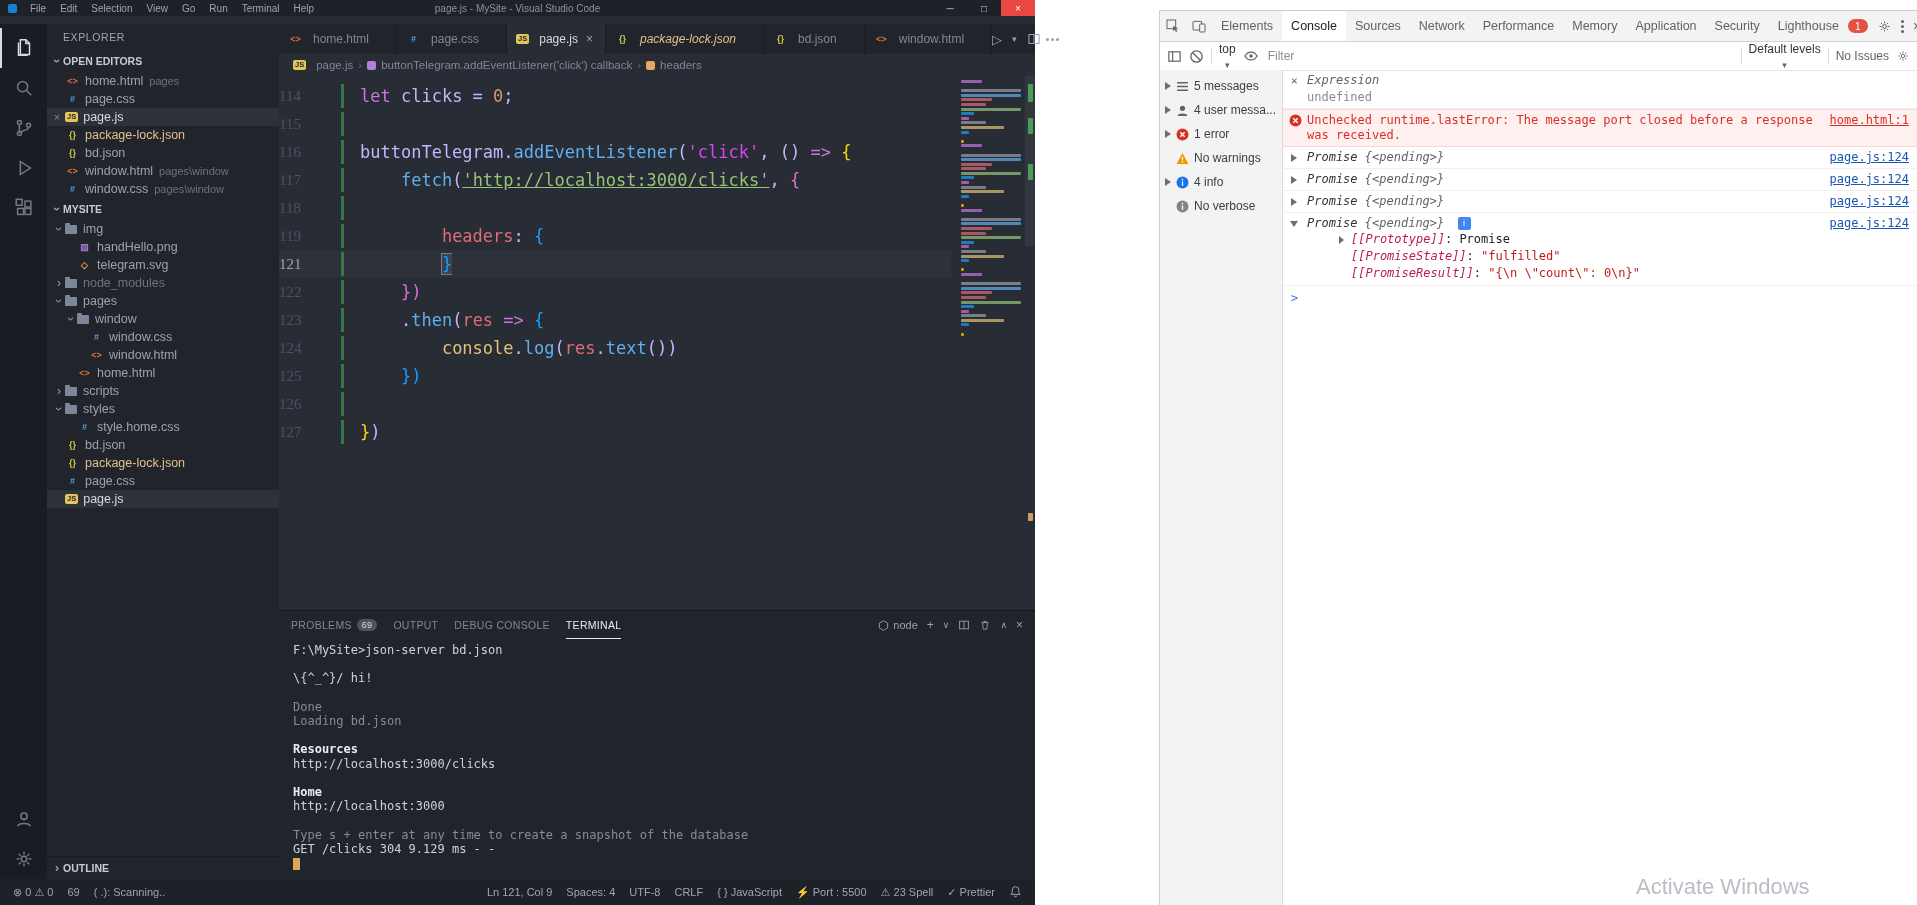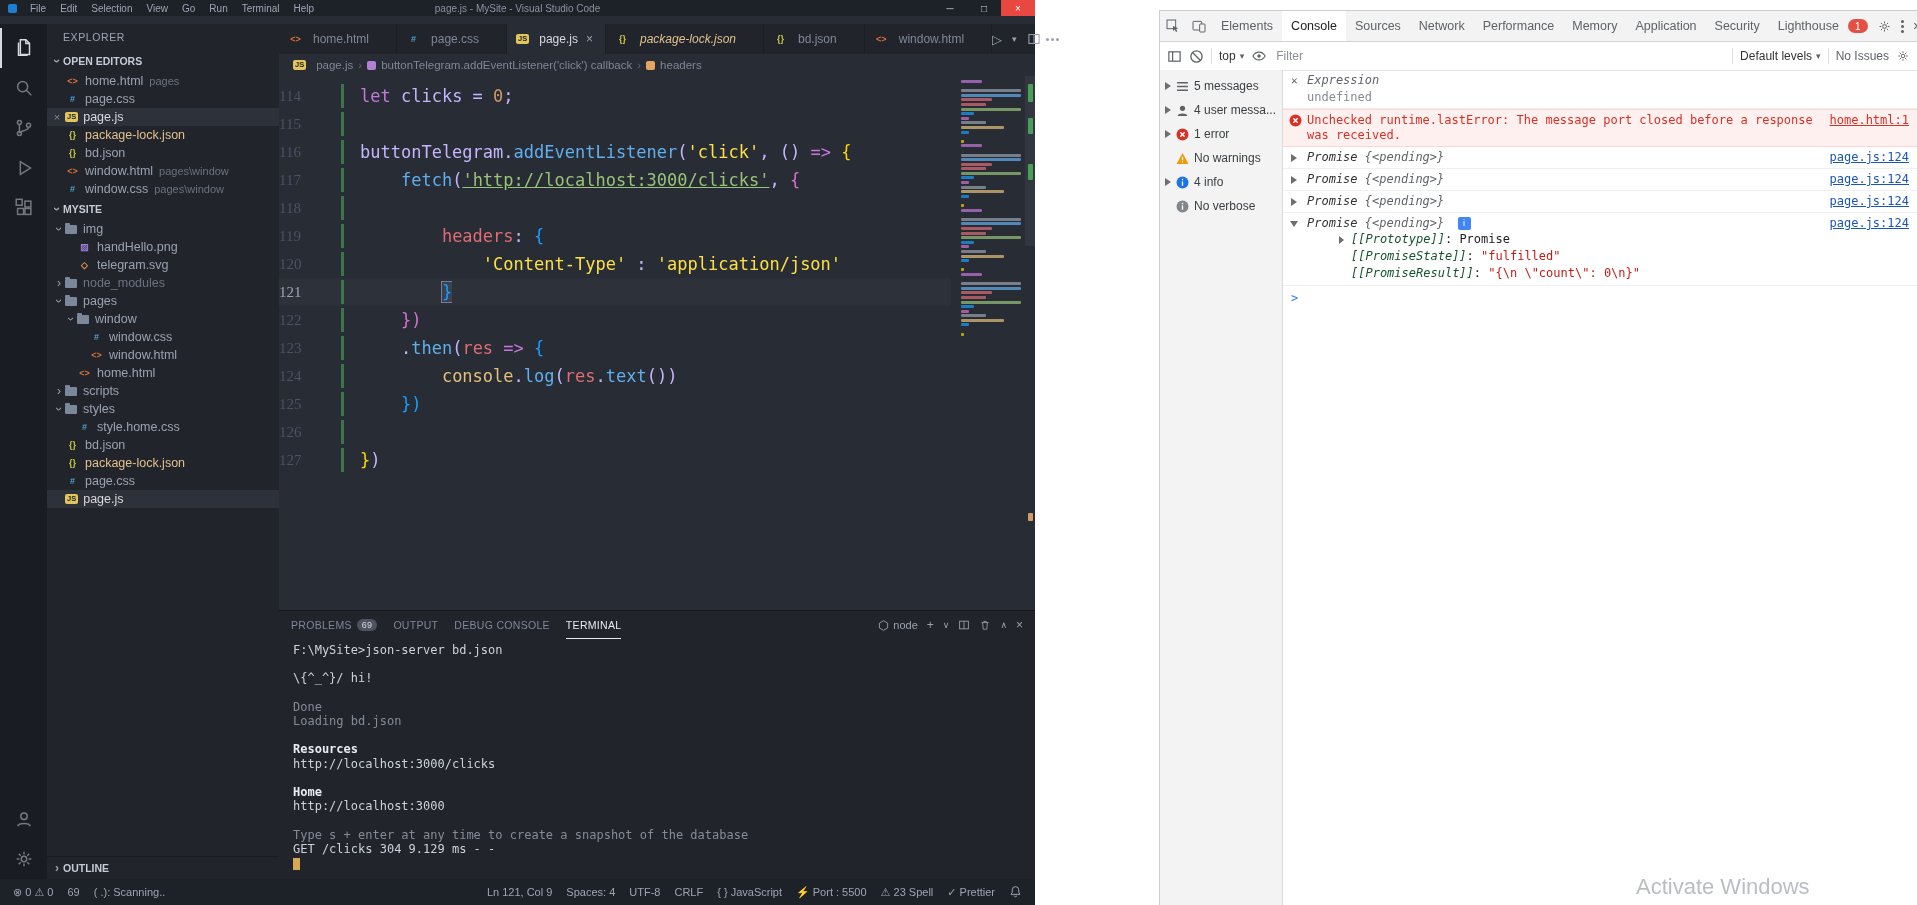--- a/index.html
+++ b/index.html
@@ -55,21 +55,21 @@
   .sym-purple{background:#b180d7}.sym-orange{background:#e8a561}
 
   .code-wrap{flex:1;position:relative;overflow:hidden;font-family:"DejaVu Sans Mono",monospace;}
   .code-lines{position:absolute;top:6px;left:0;right:84px;}
   .code-line{display:flex;height:28px;line-height:28px;font-size:17px;position:relative;}
   .code-line.cur{background:#2c313a;}
   .git-bar{position:absolute;left:62px;top:2px;bottom:2px;width:3px;background:#3f8950;opacity:.8;}
   .ln{width:57px;text-align:left;color:#4b5263;font-size:15px;flex:none;font-family:Liberation Serif, serif;}
   .code-line.cur .ln{color:#9da5b4;}
   .lc{padding-left:24px;white-space:pre;overflow:hidden;color:#abb2bf;}
-  .ck{color:#c678dd}.cf{color:#61afef}.cs{color:#fde047}.cn{color:#d19a66}.cp{color:#e06c75}.cw{color:#c4b5fd}.cy{color:#e5c07b}
+  .ck{color:#c678dd}.cf{color:#61afef}.cs{color:#d946ef}.cn{color:#d19a66}.cp{color:#e06c75}.cw{color:#c4b5fd}.cy{color:#e5c07b}
   .cl{color:#98c379;text-decoration:underline;}
   .b1{color:#ffd700}.b2{color:#da70d6}.b3{color:#179fff}
   .bm{color:#179fff;outline:1px solid #747d91;background:#3a4150;}
   .caret{display:inline-block;width:2px;height:19px;background:#6fa8ff;vertical-align:middle;margin:0 -1px;}
   .minimap{position:absolute;top:4px;right:12px;width:62px;}
   .mm-bar{height:3px;margin-bottom:1.6px;border-radius:1px;opacity:.7;}
   .overview{position:absolute;top:0;right:0;width:10px;bottom:0;}
   .scroll-slider{position:absolute;right:0;top:0;width:10px;height:170px;background:rgba(255,255,255,0.05);}
   .ov-mark{position:absolute;right:2px;width:5px;border-radius:1px;}
 
@@ -95,21 +95,21 @@
   .dt-tabbar{height:30px;background:#f3f3f3;border-bottom:1px solid #d0d3d6;display:flex;align-items:center;font-size:12.5px;color:#5f6368;}
   .dt-icon-btn{width:26px;height:100%;display:flex;align-items:center;justify-content:center;flex:none;}
   .dt-tab{padding:0 9px;height:100%;display:flex;align-items:center;white-space:nowrap;}
   .dt-tab.active{background:#fff;color:#202124;}
   .dt-right{margin-left:auto;display:flex;align-items:center;gap:9px;padding-right:8px;}
   .err-badge{min-width:14px;height:14px;border-radius:8px;background:#e25142;color:#fff;font-size:10px;display:flex;align-items:center;justify-content:center;padding:0 3px;}
   .kebab{width:3px;height:3px;border-radius:50%;background:#5f6368;box-shadow:0 -5px 0 #5f6368,0 5px 0 #5f6368;}
   .dt-close{font-size:14px;color:#5f6368;}
   .dt-toolbar{height:28px;border-bottom:1px solid #e3e5e8;display:flex;align-items:center;font-size:12px;color:#333;gap:7px;padding:0 7px;}
   .dt-sep{width:1px;height:16px;background:#ddd;flex:none;}
-  .dd{display:flex;align-items:center;gap:4px;white-space:nowrap;}
+  .dd{display:flex;align-items:center;gap:4px;white-space:nowrap;flex-direction:column;}
   .dd-arrow{font-size:9px;color:#5f6368;}
   .filter-input{flex:1;border:none;outline:none;font-size:12px;color:#444;min-width:60px;font-family:"Liberation Sans",sans-serif;background:transparent;}
   .filter-input::placeholder{color:#8b9095;}
   .no-issues{color:#5f6368;white-space:nowrap;}
   .dt-body{position:absolute;top:59px;left:0;right:0;bottom:0;display:flex;}
   .dt-sidebar{width:122px;background:#f3f3f3;border-right:1px solid #d9dcdf;padding-top:4px;font-size:12px;color:#3c4043;flex:none;}
   .dts-row{height:24px;display:flex;align-items:center;padding-left:5px;gap:5px;white-space:nowrap;overflow:hidden;}
   .dts-ico{width:13px;height:13px;display:inline-flex;flex:none;}
   .tri{width:0;height:0;border-left:6px solid #6e6e6e;border-top:4px solid transparent;border-bottom:4px solid transparent;display:inline-block;flex:none;}
   .tri.down{transform:rotate(90deg);}
@@ -124,21 +124,21 @@
   .expr-label{font-style:italic;}
   .expr-value{color:#878b91;padding-top:2px;}
   .msg.error{background:#fff0f0;border-top:1px solid #ffd6d6;border-bottom:1px solid #ffd6d6;color:#d93025;}
   .msg.error .src-link{color:#d93025;}
   .err-ico{position:absolute;left:6px;top:4px;width:13px;height:13px;}
   .obj{font-style:italic;color:#333;}
   .pending{color:#5f6368;font-style:italic;}
   .info-chip{display:inline-flex;width:13px;height:13px;border-radius:2px;background:#4285f4;color:#fff;font-size:9px;align-items:center;justify-content:center;margin-left:6px;vertical-align:middle;font-family:"Liberation Sans",sans-serif;font-style:normal;}
   .kid{position:relative;padding-left:44px;min-height:17px;line-height:17px;}
   .kid .tri{position:absolute;left:32px;top:5px;border-left-width:5px;}
-  .slot{font-style:italic;color:#14532d;}
+  .slot{font-style:italic;color:#be185d;}
   .v-str{color:#c41a16;}
   .v-obj{color:#202124;}
   .prompt-row{padding:5px 8px;color:#202124;}
   .prompt-chev{color:#367cf1;font-weight:b old;margin-right:6px;}
 
   .watermark{position:absolute;left:1636px;top:874px;font-size:22px;color:#b9bec4;}
 </style>
 </head>
 <body>
 
@@ -434,25 +434,20 @@
                 <span class="lc"><span class="cw">    </span><span class="cf">fetch</span><span class="cw">(</span><span class="cl">'http://localhost:3000/clicks'</span><span class="cw">, </span><span class="b2">{</span></span>
               </div>
               <div class="code-line">
                 <span class="git-bar"></span>
                 <span class="ln">118</span>
               </div>
               <div class="code-line">
                 <span class="git-bar"></span>
                 <span class="ln">119</span>
                 <span class="lc"><span class="cw">        </span><span class="cp">headers</span><span class="cw">: </span><span class="b3">{</span></span>
-              </div>
-              <div class="code-line">
-                <span class="git-bar"></span>
-                <span class="ln">120</span>
-                <span class="lc"><span class="cw">            </span><span class="cs">'Content-Type'</span><span class="cw"> : </span><span class="cs">'application/json'</span></span>
               </div>
               <div class="code-line cur">
                 <span class="git-bar"></span>
                 <span class="ln">121</span>
                 <span class="lc"><span class="cw">        </span><span class="caret"></span><span class="bm">}</span></span>
               </div>
               <div class="code-line">
                 <span class="git-bar"></span>
                 <span class="ln">122</span>
                 <span class="lc"><span class="cw">    </span><span class="b2">})</span></span>

